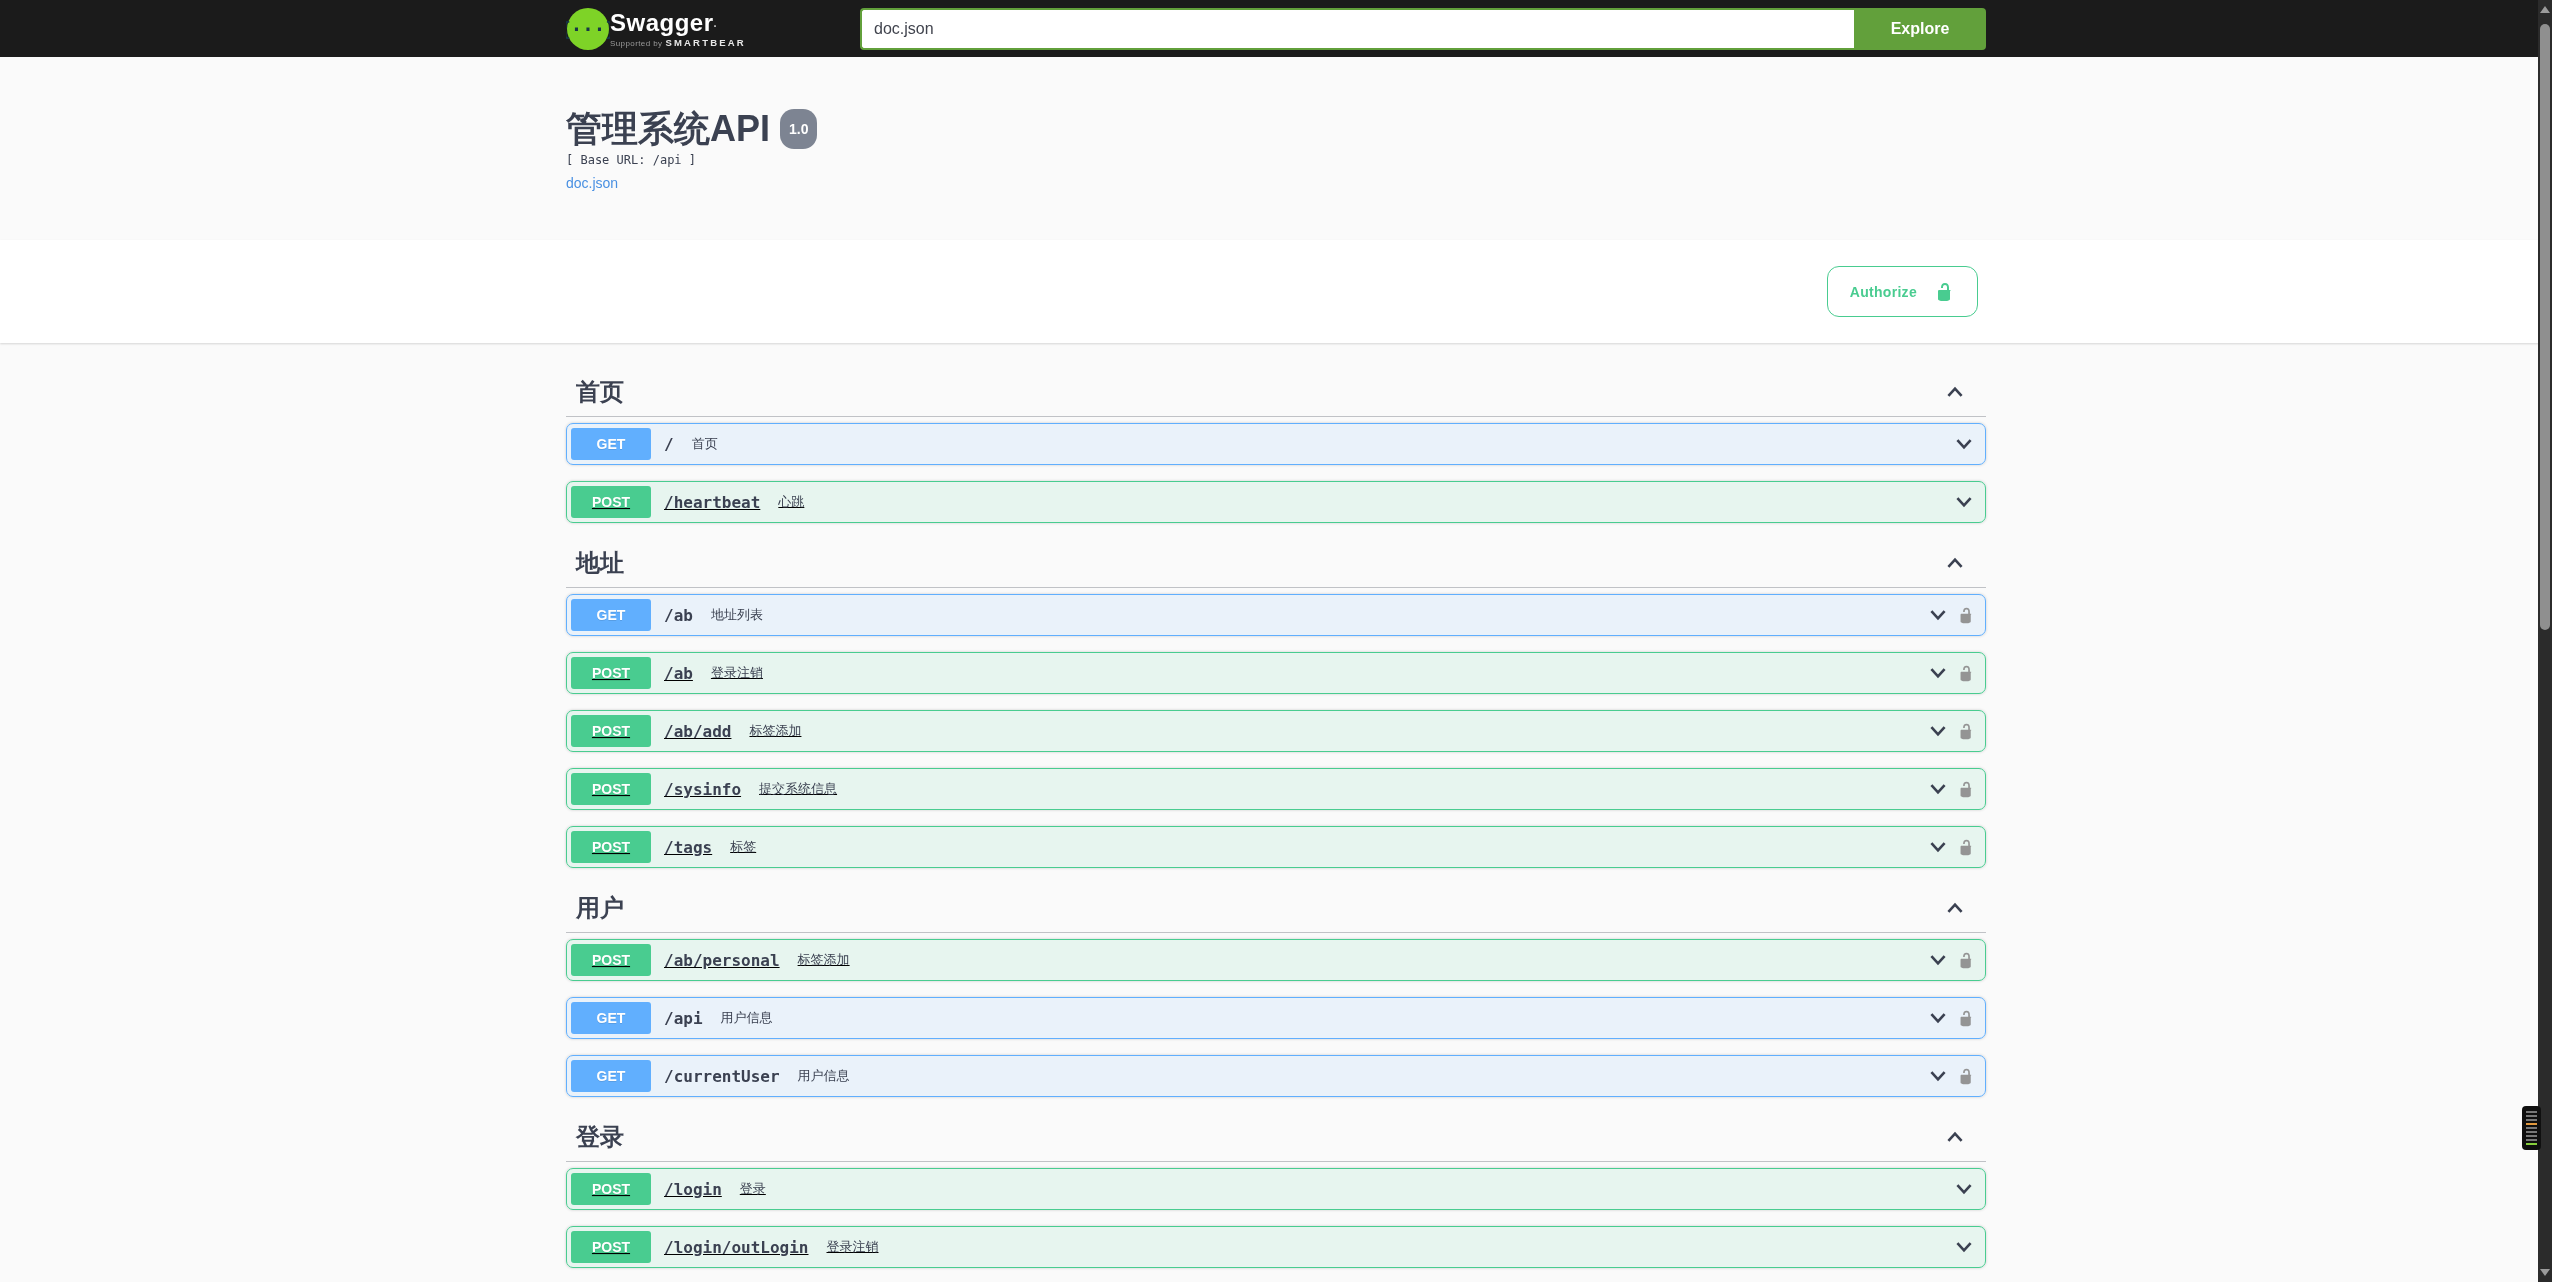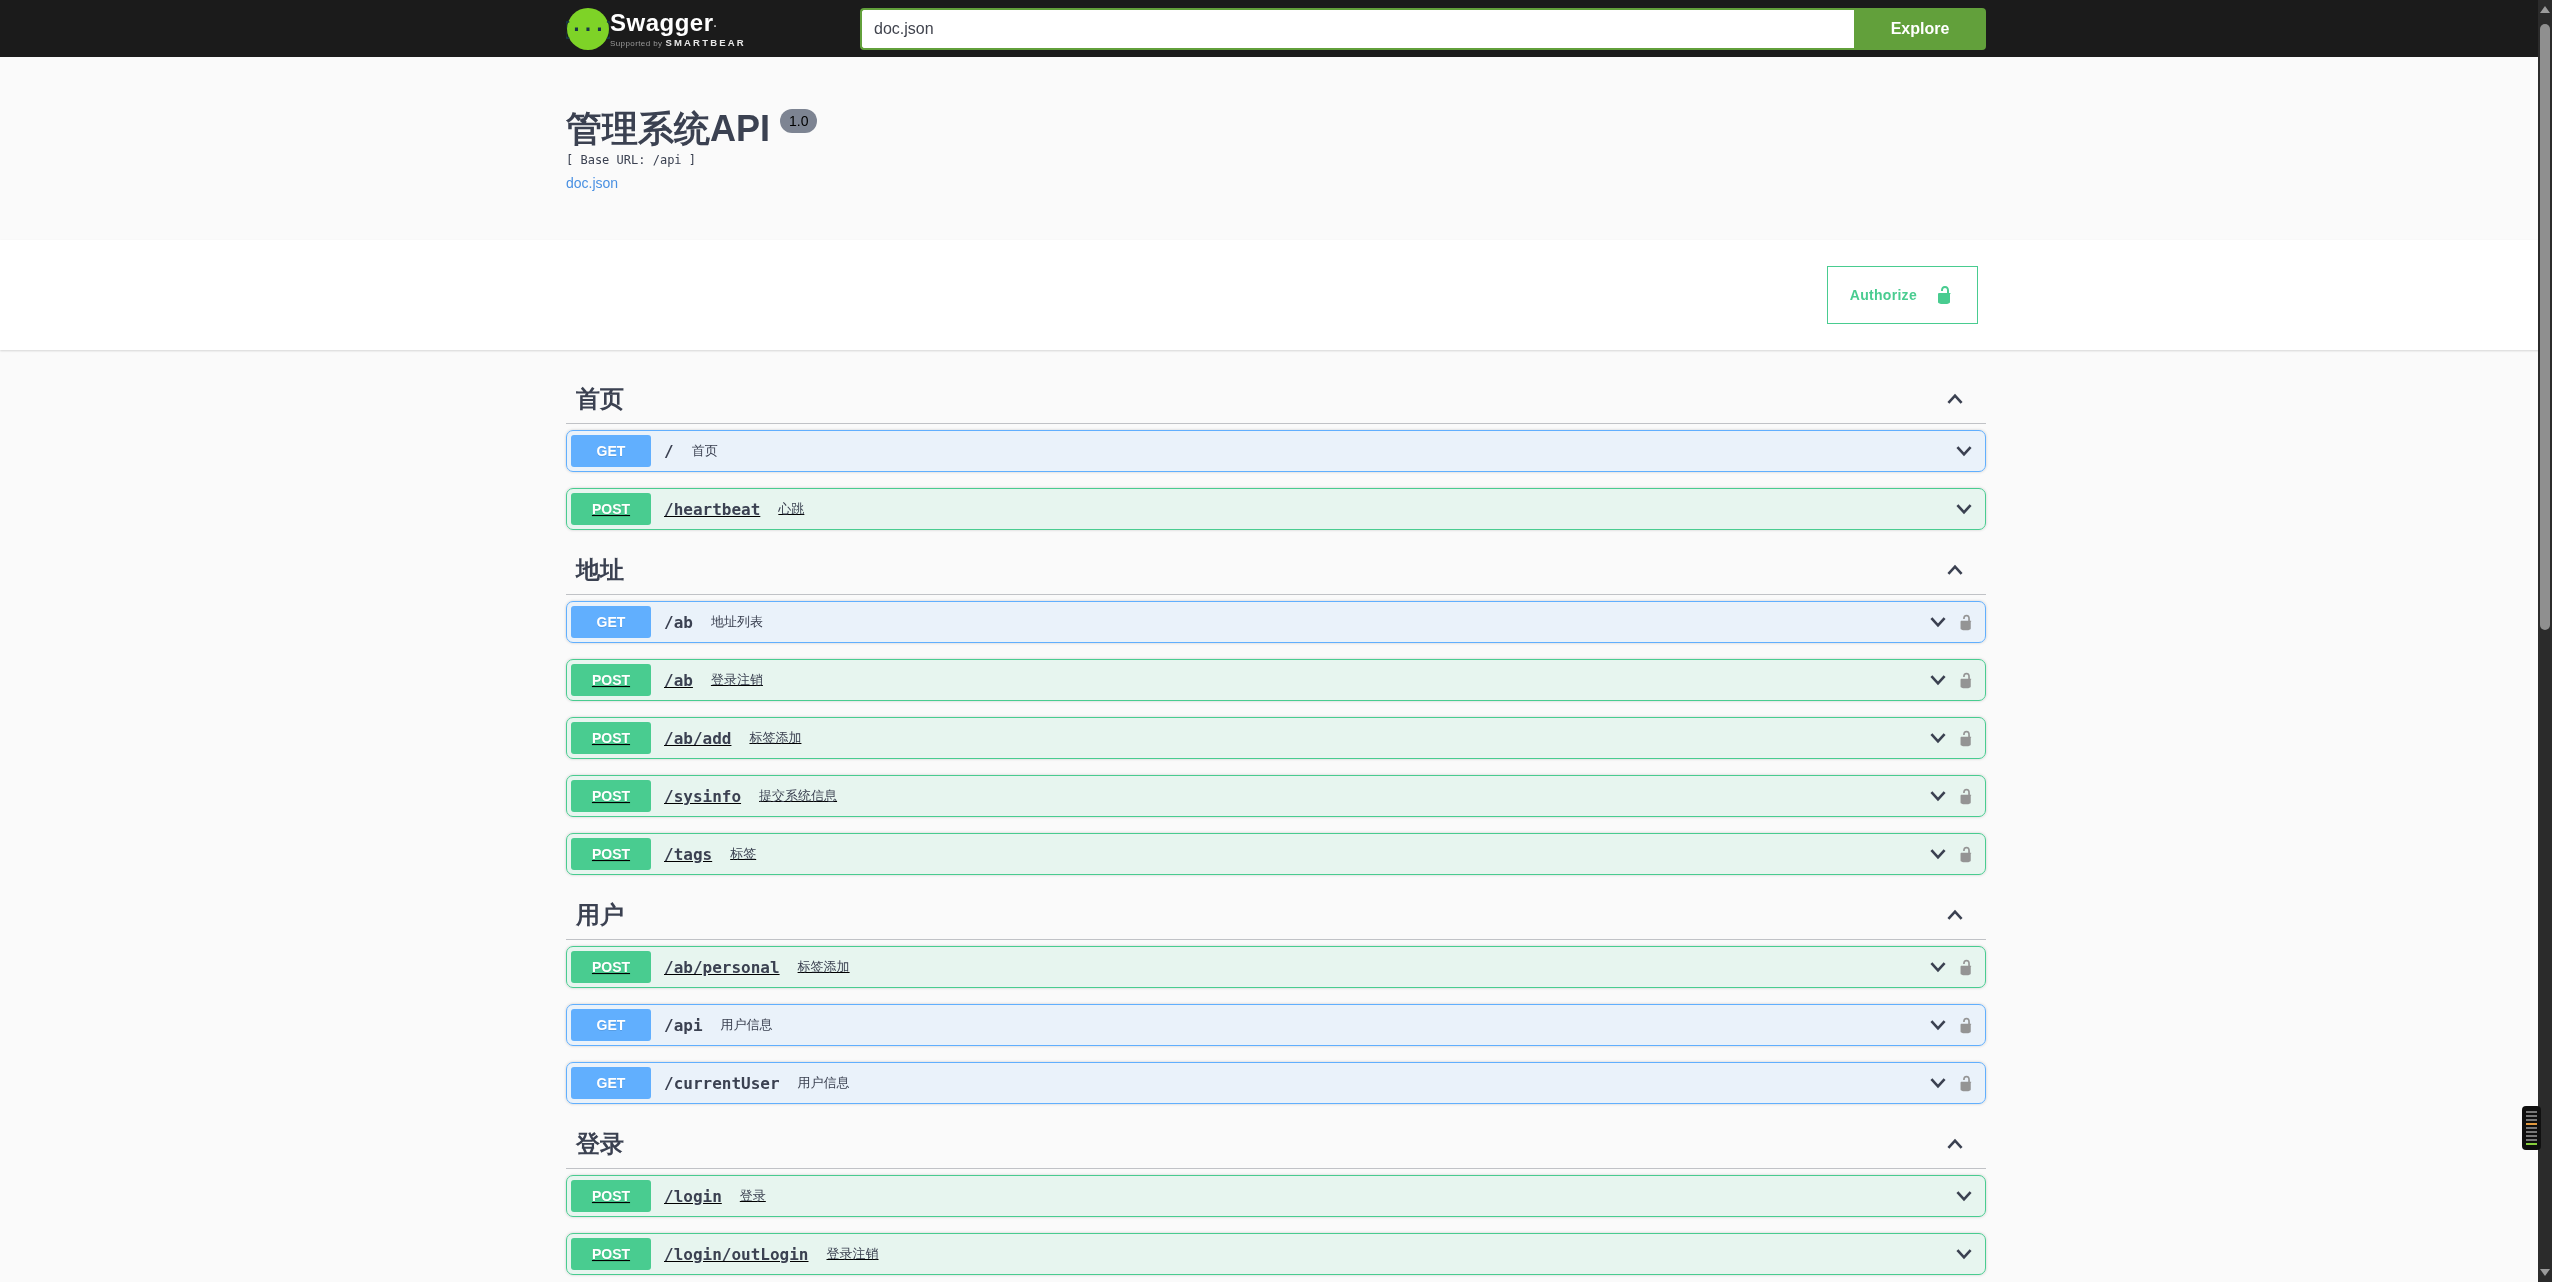--- a/index.html
+++ b/index.html
@@ -32,35 +32,35 @@
     width: 132px; height: 42px; border: none; background: #62a03b;
     color: #ffffff; font-size: 16px; font-weight: 700;
     border-radius: 0 4px 4px 0; cursor: pointer;
     font-family: "Liberation Sans", sans-serif;
   }
 
   
   .info-section { padding: 50px 0 48px; background: #fafafa; }
   .api-title { font-size: 36px; line-height: 44px; font-weight: 700; color: #3b4151; display: flex; align-items: flex-start; }
   .version-badge {
-    display: inline-block; background: #7d8492; color: #000000;
-    font-size: 14px; font-weight: 400; padding: 3px 9px;
+    display: inline-block; background: #7d8492; color: #ffffff;
+    font-size: 14px; font-weight: 700; padding: 11px 9px;
     border-radius: 14px; margin-left: 10px; margin-top: 2px; line-height: 18px;
   }
   .base-url { margin-top: 2px; font-size: 12px; color: #3b4151; font-family: "DejaVu Sans Mono", monospace; }
   .spec-link { margin-top: 8px; font-size: 14px; color: #4990e2; text-decoration: none; display: inline-block; cursor: pointer; }
   .api-description { margin-top: 24px; font-size: 14px; color: #3b4151; }
 
   
   .scheme-container { background: #ffffff; box-shadow: 0 1px 2px 0 rgba(0,0,0,.15); padding: 26px 0; }
   .scheme-container .wrapper { display: flex; justify-content: flex-end; }
   .authorize-btn {
     display: flex; align-items: center; background: #ffffff;
-    border: 1.5px solid #49cc90; border-radius: 0; color: #49cc90;
-    font-size: 14px; font-weight: 700; padding: 0 22px; height: 58px;
+    border: 1.5px solid #49cc90; border-radius: 12px; color: #49cc90;
+    font-size: 14px; font-weight: 700; padding: 0 22px; height: 51px;
     margin-right: 8px; cursor: pointer; font-family: "Liberation Sans", sans-serif;
     letter-spacing: .3px;
   }
   .authorize-btn svg { margin-left: 18px; }
 
   
   .operations { padding-top: 25px; padding-bottom: 60px; }
   .opblock-tag {
     display: flex; align-items: center;
     padding: 10px 20px 10px 10px;

